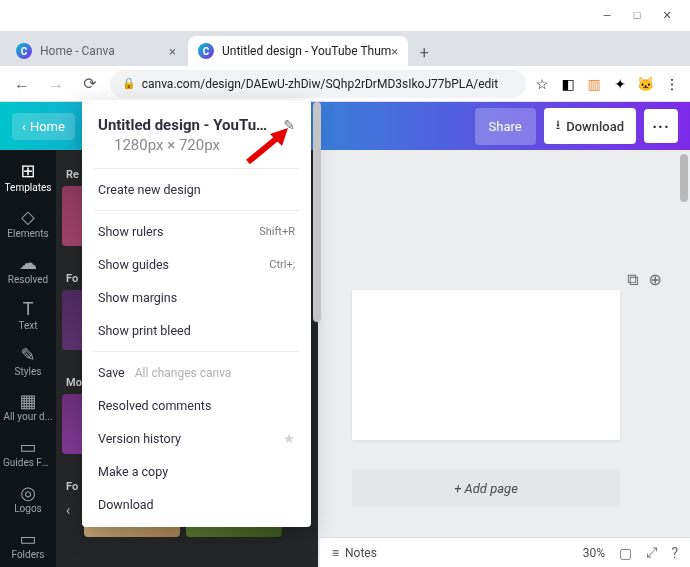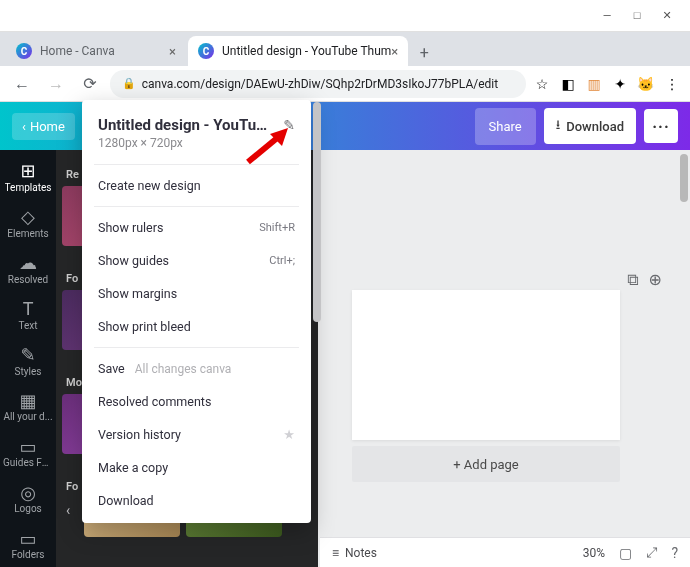--- a/index.html
+++ b/index.html
@@ -36,28 +36,28 @@
 .rail-item.active { color:#fff; }
 .rail-item .ri-icon { font-size:18px; height:20px; display:flex; align-items:center; }
 .rail-item .ri-lbl { font-size:10px; text-align:center; line-height:1; max-width:50px; overflow:hidden; text-overflow:ellipsis; white-space:nowrap; }
 .sidepanel { width:262px; background:#252627; position:relative; }
 .sidepanel .catlabel { position:absolute; color:#d0d0d0; font-size:11px; font-weight:600; left:10px; }
 .sidepanel .thumb { position:absolute; border-radius:4px; background:linear-gradient(135deg,#8b3a5e,#c4527a); left:6px; width:100px; height:60px; }
 .canvas-area { flex:1; background:#ecedee; display:flex; flex-direction:column; position:relative; }
 .canvas-actions { position:absolute; right:28px; top:120px; display:flex; gap:10px; color:#686a6e; }
 .canvas-actions .ca { font-size:16px; }
 .page1 { position:absolute; left:34px; top:140px; width:268px; height:150px; background:#fff; box-shadow:0 1px 3px rgba(0,0,0,0.08); }
-.addpage { position:absolute; left:34px; top:296px; width:268px; height:36px; background:#e4e5e7; display:flex; align-items:center; justify-content:center; font-size:13px; color:#4a4a4a; border-radius:2px; }
+.addpage { position:absolute; left:34px; top:320px; width:268px; height:36px; background:#e4e5e7; display:flex; align-items:center; justify-content:center; font-size:13px; color:#4a4a4a; border-radius:2px;font-style:italic; }
 .scrollbar-r { position:absolute; right:2px; top:0; bottom:0; width:8px; }
 .scrollbar-r .thumb-sb { position:absolute; top:4px; width:8px; height:48px; background:#b8b8b8; border-radius:4px; }
 .file-dropdown { position:absolute; left:82px; top:100px; width:229px; background:#fff; border-radius:4px; box-shadow:0 8px 24px rgba(0,0,0,0.25); z-index:50; padding:10px 0 6px; }
 .fd-title { padding:6px 16px 2px; display:flex; align-items:center; justify-content:space-between; }
 .fd-title .t { font-size:15px; font-weight:700; color:#302f3c; white-space:nowrap; overflow:hidden; text-overflow:ellipsis; max-width:170px; }
 .fd-title .edit { color:#6b6b6f; font-size:14px; }
-.fd-dim { padding:0 16px 10px; font-size:12px; color:#8a8a8e; }
+.fd-dim { padding:0 32px 10px; font-size:15px; color:#8a8a8e; }
 .fd-item { padding:9px 16px; font-size:12.5px; color:#302f3c; display:flex; align-items:center; justify-content:space-between; }
 .fd-item .shortcut { font-size:11px; color:#787880;text-align:center; }
 .fd-item .saved { color:#b0b0b4; font-size:12px; }
 .fd-item .star { color:#d0d0d4; font-size:13px; }
 .fd-sep { height:1px; background:#ebebed; margin:4px 12px; }
 .dd-scroll { position:absolute; right:-10px; top:2px; bottom:2px; width:8px; background:transparent; }
 .dd-scroll .dds-thumb { position:absolute; top:0; width:8px; height:220px; background:#c4c4c6; border-radius:4px; }
 .red-arrow { position:absolute; left:242px; top:128px; width:48px; height:38px; z-index:60; pointer-events:none; }
 .bottom-row { position:absolute; left:58px; bottom:30px; display:flex; align-items:center; gap:6px; }
 .bottom-row .thumbimg { width:96px; height:54px; border-radius:4px; background:linear-gradient(135deg,#d6b886,#a88754); position:relative; overflow:hidden; }

